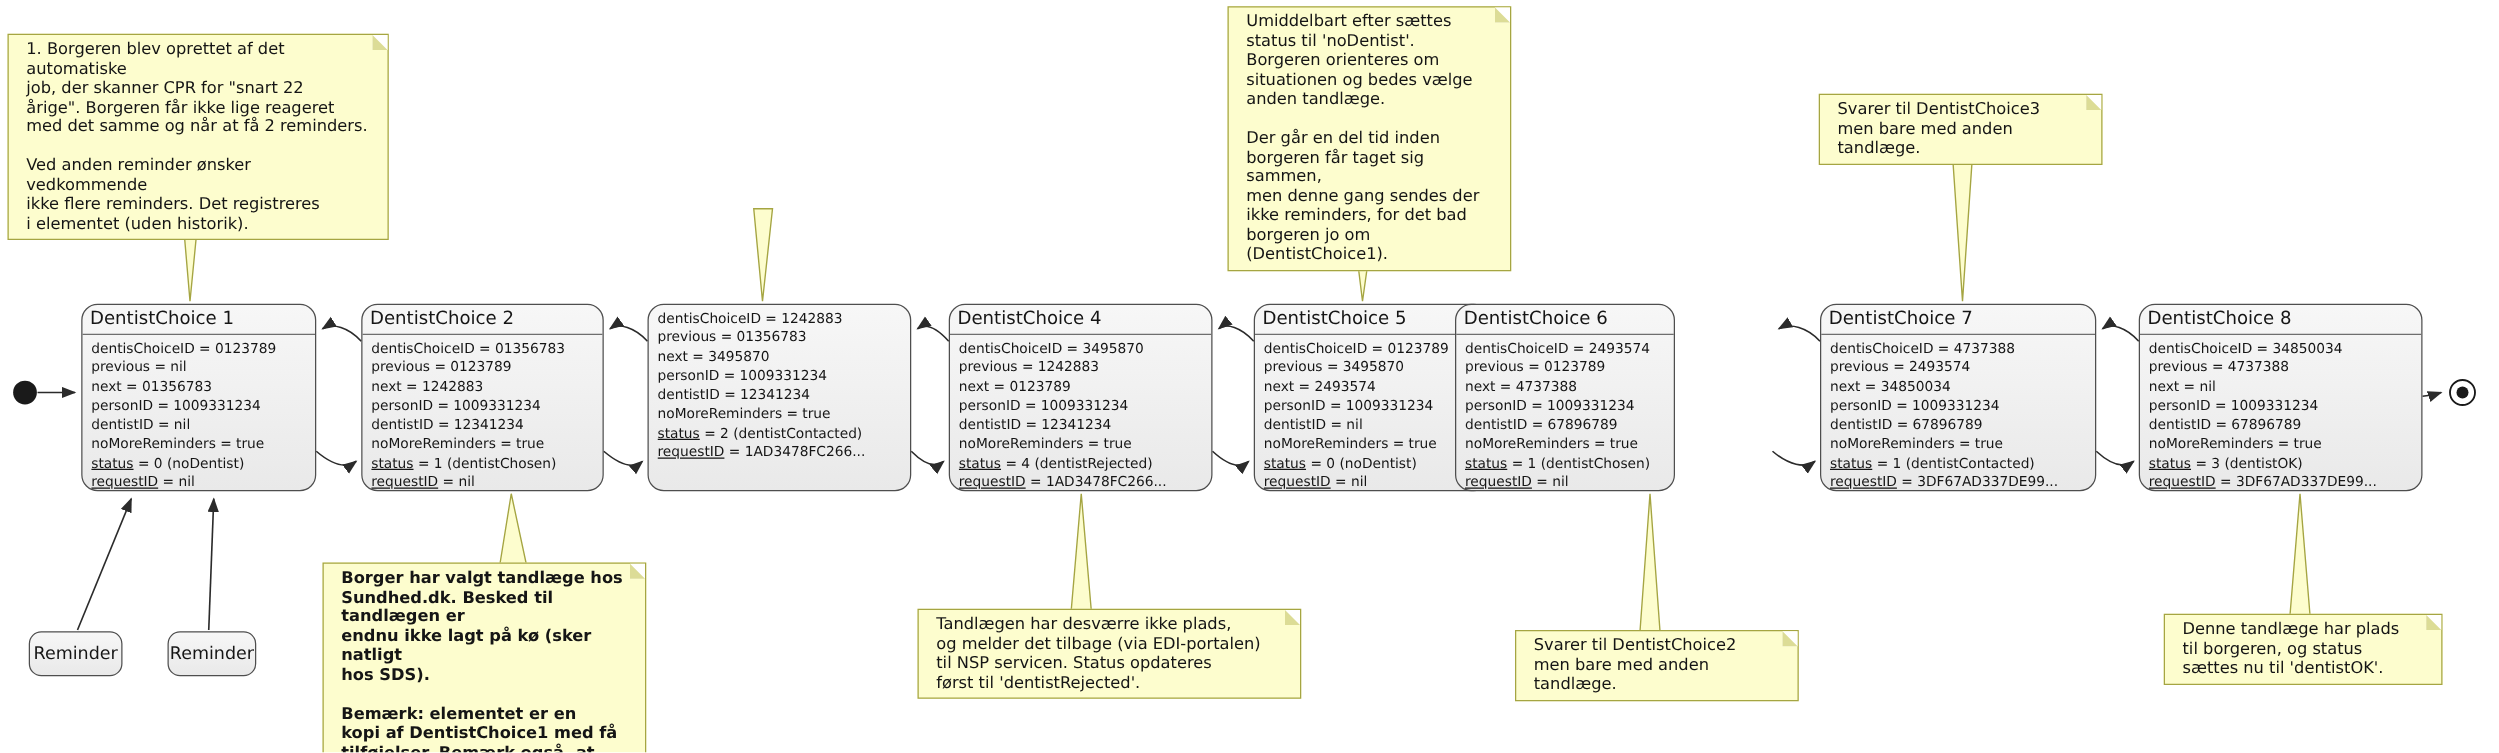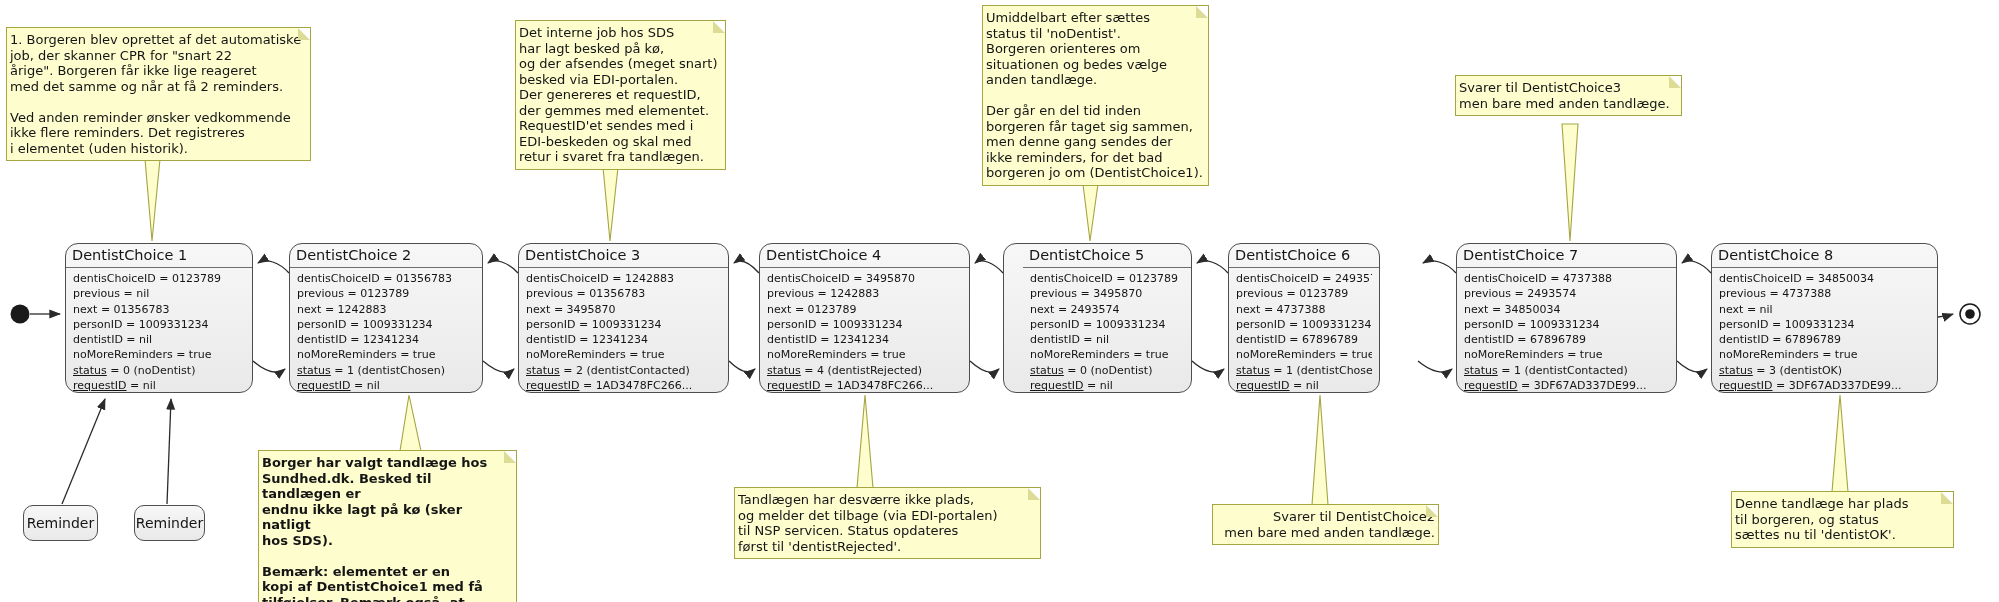--- a/index.html
+++ b/index.html
@@ -9,21 +9,21 @@
   .state{position:absolute;top:243px;height:150px;box-sizing:border-box;z-index:2;
          background:linear-gradient(#f7f7f7,#e9e9e9);
          border:1.4px solid #4e4e4e;border-radius:13px;}
   .state-title{height:24px;box-sizing:border-box;text-align:left;
                font-size:14.5px;padding:3px 6px 2px;border-bottom:1.2px solid #6e6e6e;}
   .state-body{padding:3px 7px 0 7px;font-size:11px;line-height:15.3px;}
   .field{white-space:nowrap;overflow:hidden;}
   .flabel.u{text-decoration:underline;text-align:center;}
   .note{position:absolute;box-sizing:border-box;z-index:2;
         background:#FDFDCE;border:1.2px solid #A5A542;
-        padding:4px 3px;font-size:13px;line-height:15.5px;white-space:pre-line;}
+        padding:4px 14px;font-size:13px;line-height:15.5px;white-space:pre-line;}
   .note::after{content:"";position:absolute;top:0;right:0;width:0;height:0;
         border-top:12px solid #ffffff;border-left:12px solid #dcdc96;}
   .reminder{position:absolute;top:505px;height:36px;box-sizing:border-box;z-index:2;
         background:linear-gradient(#f7f7f7,#e9e9e9);
         border:1.4px solid #4e4e4e;border-radius:10px;
         display:flex;align-items:center;justify-content:center;font-size:14px;}
 </style>
 </head>
 <body>
 
@@ -100,21 +100,20 @@
         <div class="field"><span class="flabel">previous</span> <span>= 0123789</span></div>
         <div class="field"><span class="flabel">next</span> <span>= 1242883</span></div>
         <div class="field"><span class="flabel">personID</span> <span>= 1009331234</span></div>
         <div class="field"><span class="flabel">dentistID</span> <span>= 12341234</span></div>
         <div class="field"><span class="flabel">noMoreReminders</span> <span>= true</span></div>
         <div class="field"><span class="flabel u">status</span> <span>= 1 (dentistChosen)</span></div>
         <div class="field"><span class="flabel u">requestID</span> <span>= nil</span></div>
       </div>
     </div>
     <div class="state" style="left: 518px; width: 211px;">
-      <div class="state-title">DentistChoice 3</div>
       <div class="state-body">
         <div class="field"><span class="flabel">dentisChoiceID</span> <span>= 1242883</span></div>
         <div class="field"><span class="flabel">previous</span> <span>= 01356783</span></div>
         <div class="field"><span class="flabel">next</span> <span>= 3495870</span></div>
         <div class="field"><span class="flabel">personID</span> <span>= 1009331234</span></div>
         <div class="field"><span class="flabel">dentistID</span> <span>= 12341234</span></div>
         <div class="field"><span class="flabel">noMoreReminders</span> <span>= true</span></div>
         <div class="field"><span class="flabel u">status</span> <span>= 2 (dentistContacted)</span></div>
         <div class="field"><span class="flabel u">requestID</span> <span>= 1AD3478FC266...</span></div>
       </div>
@@ -125,34 +124,34 @@
         <div class="field"><span class="flabel">dentisChoiceID</span> <span>= 3495870</span></div>
         <div class="field"><span class="flabel">previous</span> <span>= 1242883</span></div>
         <div class="field"><span class="flabel">next</span> <span>= 0123789</span></div>
         <div class="field"><span class="flabel">personID</span> <span>= 1009331234</span></div>
         <div class="field"><span class="flabel">dentistID</span> <span>= 12341234</span></div>
         <div class="field"><span class="flabel">noMoreReminders</span> <span>= true</span></div>
         <div class="field"><span class="flabel u">status</span> <span>= 4 (dentistRejected)</span></div>
         <div class="field"><span class="flabel u">requestID</span> <span>= 1AD3478FC266...</span></div>
       </div>
     </div>
-    <div class="state" style="left: 1003px; width: 189px; padding-left: 19px;">
+    <div class="state" style="left: 1003px; width: 189px;">
       <div class="state-title">DentistChoice 5</div>
       <div class="state-body">
         <div class="field"><span class="flabel">dentisChoiceID</span> <span>= 0123789</span></div>
         <div class="field"><span class="flabel">previous</span> <span>= 3495870</span></div>
         <div class="field"><span class="flabel">next</span> <span>= 2493574</span></div>
         <div class="field"><span class="flabel">personID</span> <span>= 1009331234</span></div>
         <div class="field"><span class="flabel">dentistID</span> <span>= nil</span></div>
         <div class="field"><span class="flabel">noMoreReminders</span> <span>= true</span></div>
         <div class="field"><span class="flabel u">status</span> <span>= 0 (noDentist)</span></div>
         <div class="field"><span class="flabel u">requestID</span> <span>= nil</span></div>
       </div>
     </div>
-    <div class="state" style="left: 1228px; width: 152px;">
+    <div class="state" style="left: 1164px; width: 176px;">
       <div class="state-title">DentistChoice 6</div>
       <div class="state-body">
         <div class="field"><span class="flabel">dentisChoiceID</span> <span>= 2493574</span></div>
         <div class="field"><span class="flabel">previous</span> <span>= 0123789</span></div>
         <div class="field"><span class="flabel">next</span> <span>= 4737388</span></div>
         <div class="field"><span class="flabel">personID</span> <span>= 1009331234</span></div>
         <div class="field"><span class="flabel">dentistID</span> <span>= 67896789</span></div>
         <div class="field"><span class="flabel">noMoreReminders</span> <span>= true</span></div>
         <div class="field"><span class="flabel u">status</span> <span>= 1 (dentistChosen)</span></div>
         <div class="field"><span class="flabel u">requestID</span> <span>= nil</span></div>
@@ -185,29 +184,20 @@
       </div>
     </div>
     <div class="note" style="left: 6px; top: 27px; width: 305px;">1. Borgeren blev oprettet af det automatiske
 job, der skanner CPR for "snart 22
 årige". Borgeren får ikke lige reageret
 med det samme og når at få 2 reminders.
 
 Ved anden reminder ønsker vedkommende
 ikke flere reminders. Det registreres
 i elementet (uden historik).</div>
-    <div class="note" style="left: 515px; top: 20px; width: 211px;">Det interne job hos SDS
-har lagt besked på kø,
-og der afsendes (meget snart)
-besked via EDI-portalen.
-Der genereres et requestID,
-der gemmes med elementet.
-RequestID'et sendes med i
-EDI-beskeden og skal med
-retur i svaret fra tandlægen.</div>
     <div class="note" style="left: 982px; top: 5px; width: 227px;">Umiddelbart efter sættes
 status til 'noDentist'.
 Borgeren orienteres om
 situationen og bedes vælge
 anden tandlæge.
 
 Der går en del tid inden
 borgeren får taget sig sammen,
 men denne gang sendes der
 ikke reminders, for det bad
@@ -220,20 +210,20 @@
 hos SDS).
 
 Bemærk: elementet er en
 kopi af DentistChoice1 med få
 tilføjelser. Bemærk også, at
 reminders ikke følger med i kæden.</div>
     <div class="note" style="left: 734px; top: 487px; width: 307px;">Tandlægen har desværre ikke plads,
 og melder det tilbage (via EDI-portalen)
 til NSP servicen. Status opdateres
 først til 'dentistRejected'.</div>
-    <div class="note" style="left: 1212px; top: 504px; width: 227px; text-align: right;">Svarer til DentistChoice2
+    <div class="note" style="left: 1212px; top: 504px; width: 227px;">Svarer til DentistChoice2
 men bare med anden tandlæge.</div>
     <div class="note" style="left: 1731px; top: 491px; width: 223px;">Denne tandlæge har plads
 til borgeren, og status
 sættes nu til 'dentistOK'.</div>
     <div class="reminder" style="left: 23px; width: 75px;">Reminder</div>
     <div class="reminder" style="left: 134px; width: 71px;">Reminder</div>
   </div>
 
 </body></html>

